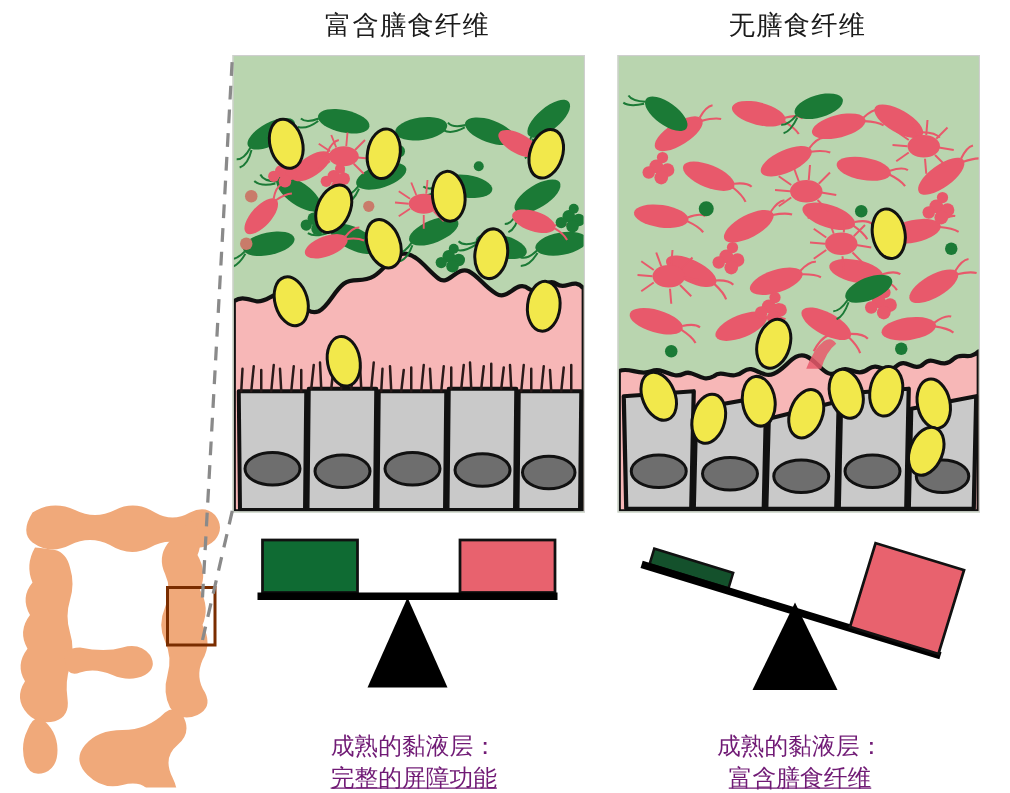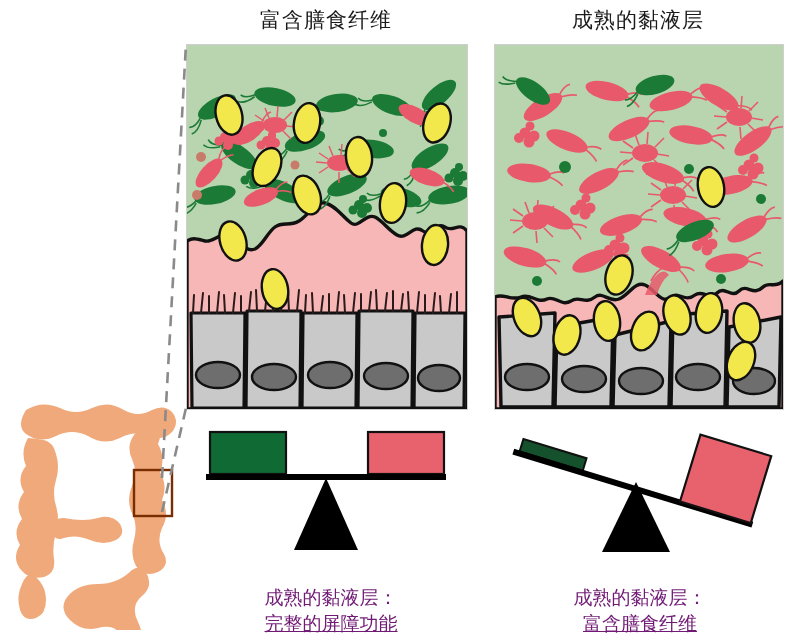--- a/index.html
+++ b/index.html
@@ -52,21 +52,21 @@
   #connectors{position:absolute;left:0;top:0;width:808px;height:634px;
               pointer-events:none;}
 </style>
 </head>
 <body>
 
 <div class="stage">
 
   <div class="panel-title" id="title-left">富含膳食纤维</div>
 
-  <div class="panel-title" id="title-right">成熟的黏液层</div>
+  <div class="panel-title" id="title-right">无膳食纤维</div>
 
   <div class="micro" id="panel-left">
     <svg width="280" height="364" viewBox="0 0 280 364">
       <defs>
 
         <g id="Lrod">
           <ellipse cx="0" cy="0" rx="21" ry="9" fill="#1b7a36"></ellipse>
           <path d="M-20,2 q-9,6 -14,3 M-20,4 q-8,9 -15,8" stroke="#1b7a36" stroke-width="1.6" fill="none"></path>
         </g>
 

